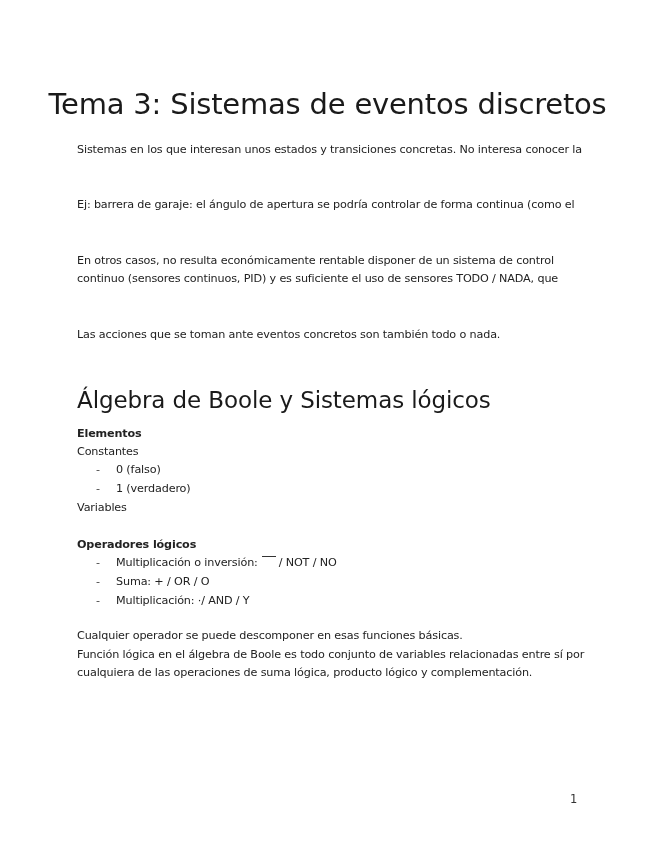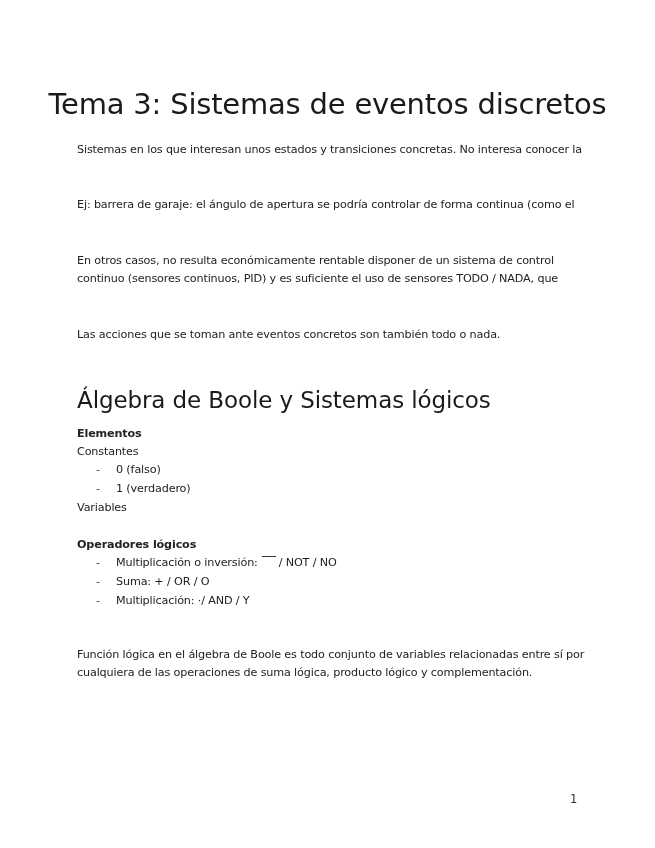--- a/index.html
+++ b/index.html
@@ -122,18 +122,19 @@
   <div class="li li-text" style="top:554px;">
     <span>Multiplicación o inversión:</span><span class="overline-sym"></span><span>/ NOT / NO</span>
   </div>
 
   <div class="dash" style="top:573px;">-</div>
   <div class="li li-text" style="top:573px;">Suma: + / OR / O</div>
 
   <div class="dash" style="top:592px;">-</div>
   <div class="li li-text" style="top:592px;">Multiplicación:  ·/ AND / Y</div>
 
+  <div class="line" style="top:627px;">Cualquier operador se puede descomponer en esas funciones básicas.</div>
   <div class="line" style="top:646px;">Función lógica en el álgebra de Boole es todo conjunto de variables relacionadas entre sí por</div>
   <div class="line" style="top:664px;">cualquiera de las operaciones de suma lógica, producto lógico y complementación.</div>
 
   <div class="page-num">1</div>
 
 </div>
 
 </body></html>

